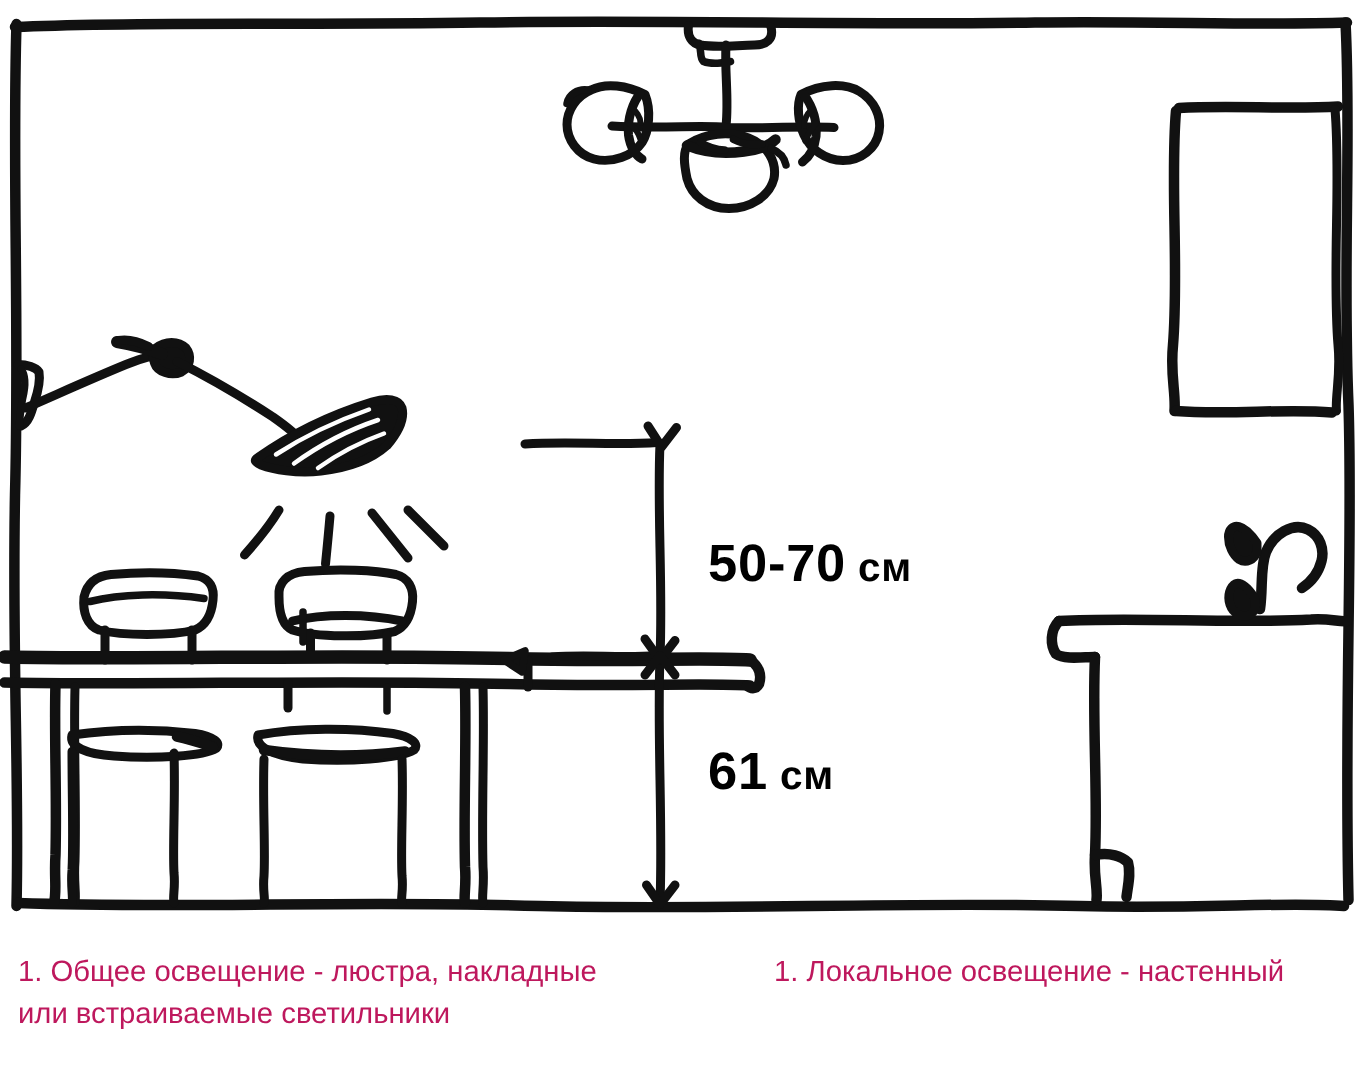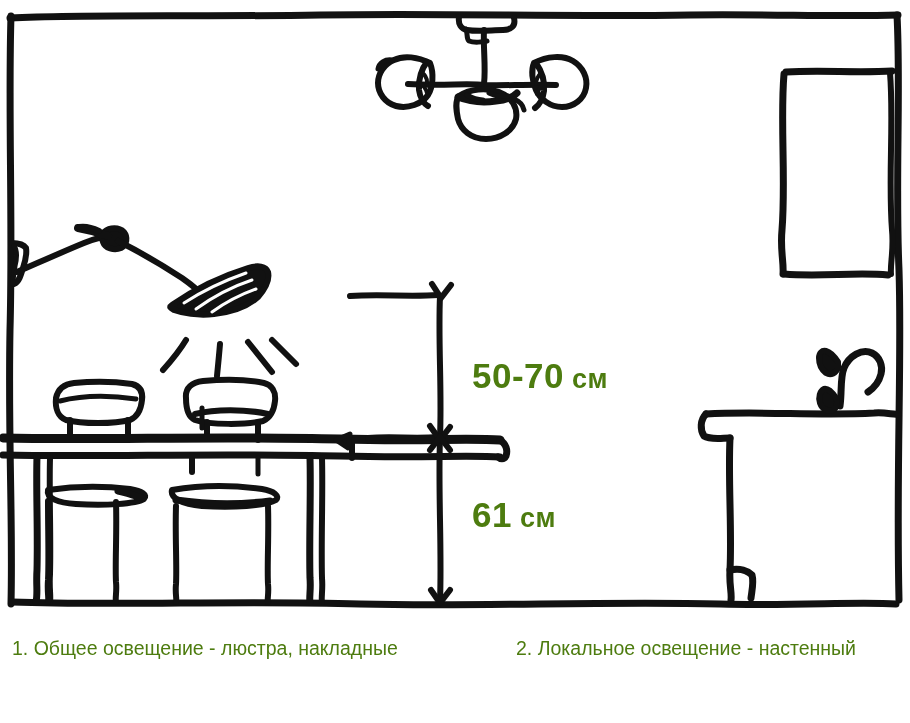--- a/index.html
+++ b/index.html
@@ -21,21 +21,21 @@
     height: 723px;
   }
   #sketch {
     position: absolute;
     left: 0; top: 0;
     width: 910px;
     height: 723px;
   }
   .dim-label {
     position: absolute;
-    color: #4d7c0f;
+    color: #000000;
     font-weight: bold;
     font-family: "Liberation Sans", sans-serif;
     letter-spacing: 0.5px;
     white-space: nowrap;
     line-height: 1;
   }
   #dim-label-upper {
     left: 472px;
     top: 358px;
     font-size: 35px;
@@ -43,21 +43,21 @@
   #dim-label-lower {
     left: 472px;
     top: 497px;
     font-size: 35px;
   }
   .dim-unit {
     font-size: 27px;
   }
   .caption {
     position: absolute;
-    color: #4d7c0f;
+    color: #be185d;
     font-size: 19.5px;
     line-height: 28px;
     font-family: "Liberation Sans", sans-serif;
   }
   #caption-general {
     left: 12px;
     top: 634px;
     width: 470px;
   }
   #caption-local {
@@ -229,19 +229,20 @@
   <div class="dim-label" id="dim-label-upper">
     <span>50-70</span><span class="dim-unit" style="margin-left:8px;">см</span>
   </div>
 
   <div class="dim-label" id="dim-label-lower">
     <span>61</span><span class="dim-unit" style="margin-left:8px;">см</span>
   </div>
 
   <div class="caption" id="caption-general">
     <span class="caption-line">1. Общее освещение - люстра, накладные</span>
+    <span class="caption-line">или встраиваемые светильники</span>
   </div>
 
   <div class="caption" id="caption-local">
-    <span class="caption-line">2. Локальное освещение - настенный</span>
+    <span class="caption-line">1. Локальное освещение - настенный</span>
   </div>
 
 </div>
 
 </body></html>

